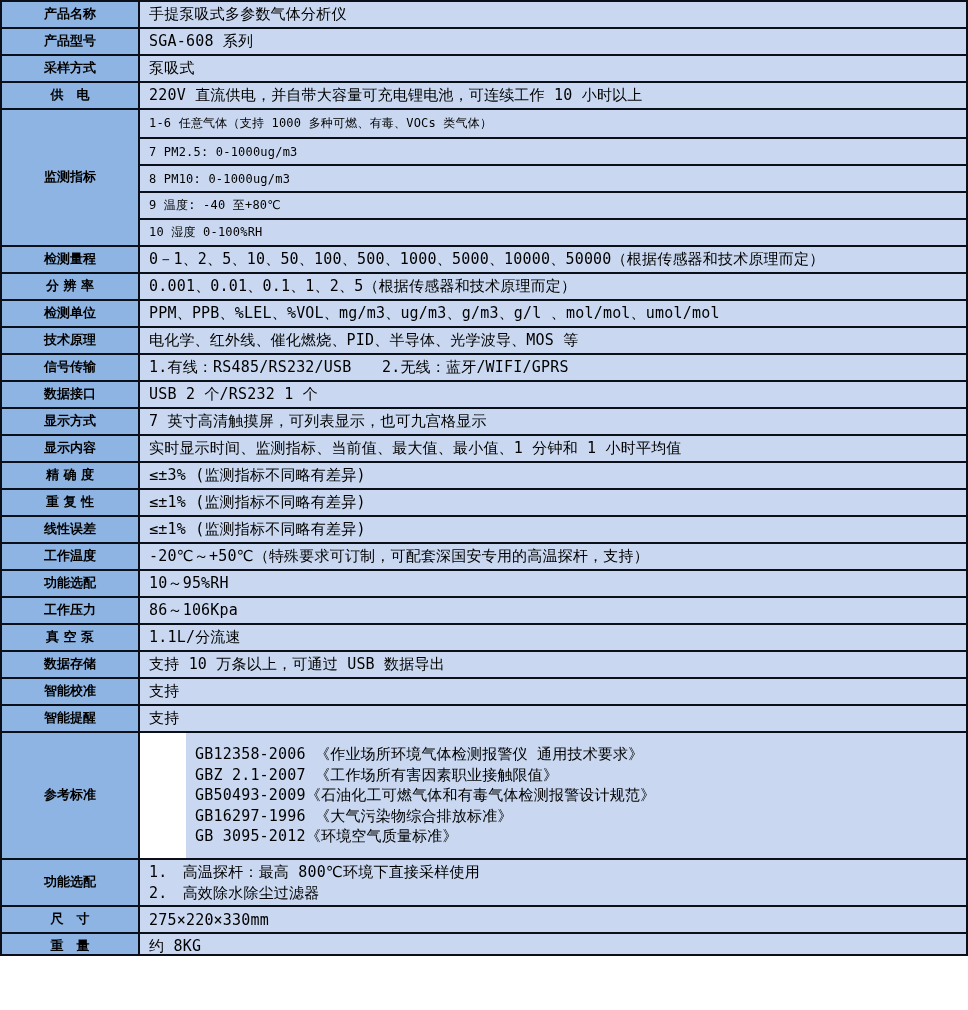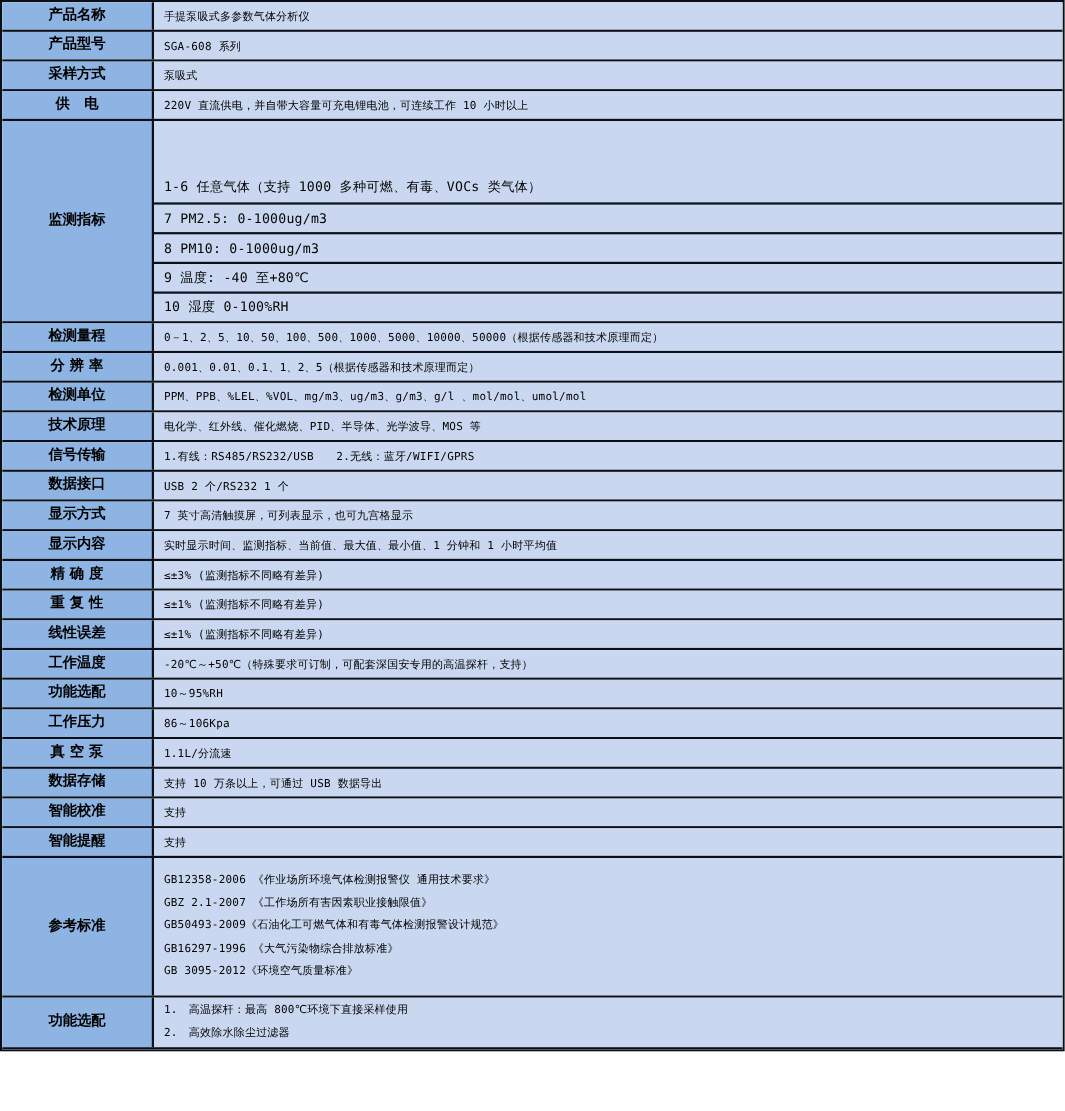--- a/index.html
+++ b/index.html
@@ -41,51 +41,51 @@
     font-weight: bold;
     font-size: 13px;
     line-height: 1.1;
   }
   .value {
     flex: 1;
     background: var(--value-bg);
     display: flex;
     align-items: center;
     padding: 2px 9px;
-    font-size: 10px;
+    font-size: 15px;
     font-family: "DejaVu Sans Mono", "DejaVu Sans", monospace;
     letter-spacing: 0.2px;
   }
   .subvalues {
     flex: 1;
     display: flex;
     flex-direction: column;
     background: var(--value-bg);
   }
   .subvalue {
     min-height: 27px;
     border-top: 2px solid var(--border);
     display: flex;
     align-items: center;
     padding: 2px 9px;
     font-size: 12px;
     font-family: "DejaVu Sans Mono", "DejaVu Sans", monospace;
     letter-spacing: 0.2px;
   }
-  .subvalue:first-child { border-top: none; margin-top: 47px; }
+  .subvalue:first-child { border-top: none; }
   .value.multiline {
     flex-direction: column;
     align-items: flex-start;
     justify-content: center;
   }
   .value.multiline .line {
     line-height: 20.5px;
     white-space: pre;
   }
-  .row-standards .value { min-height: 125px; }
+  .row-standards .value { min-height: 125px; margin-left: 46px; }
   .row-options .value { min-height: 44px; }
 </style>
 </head>
 <body>
 
 <div class="spec-table">
 
   <div class="row">
     <div class="label">产品名称</div>
     <div class="value">手提泵吸式多参数气体分析仪</div>

